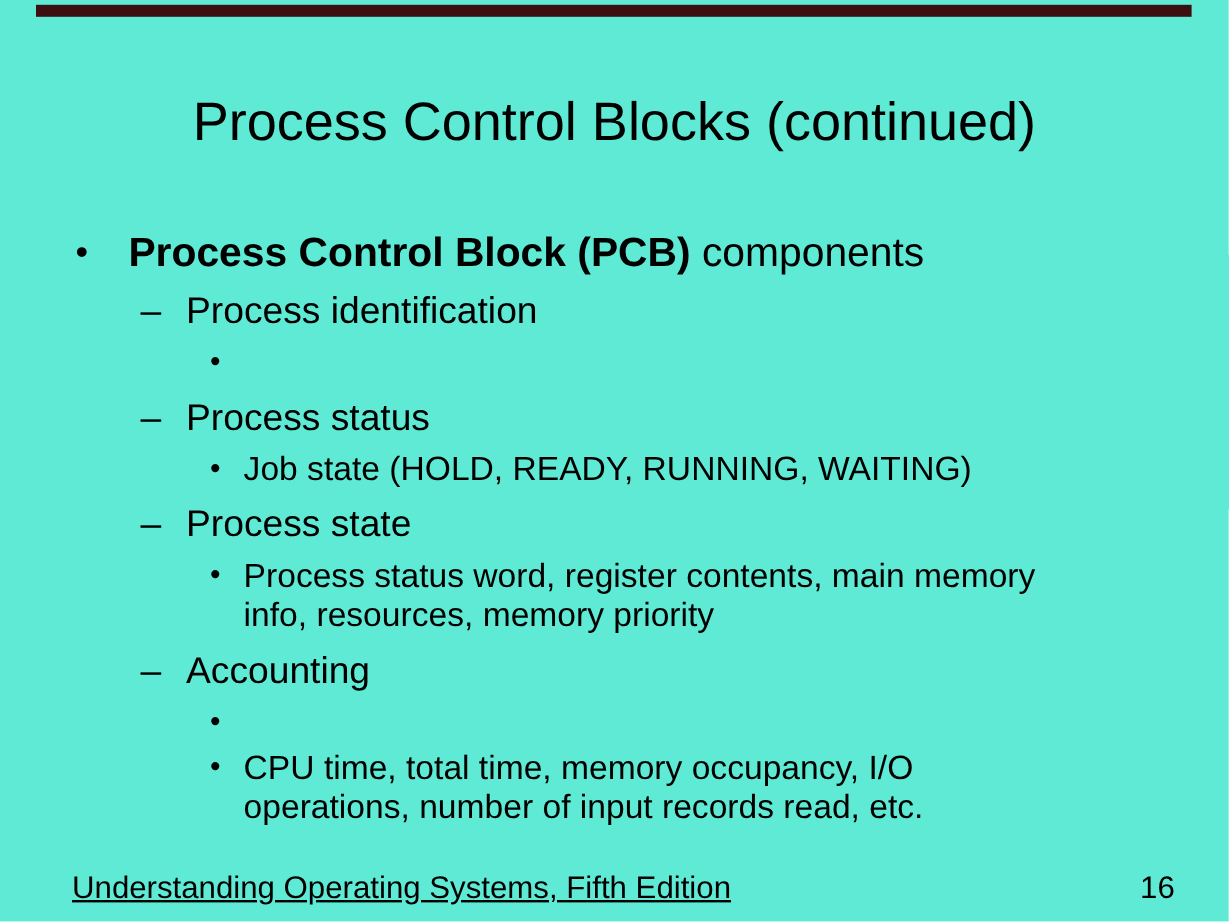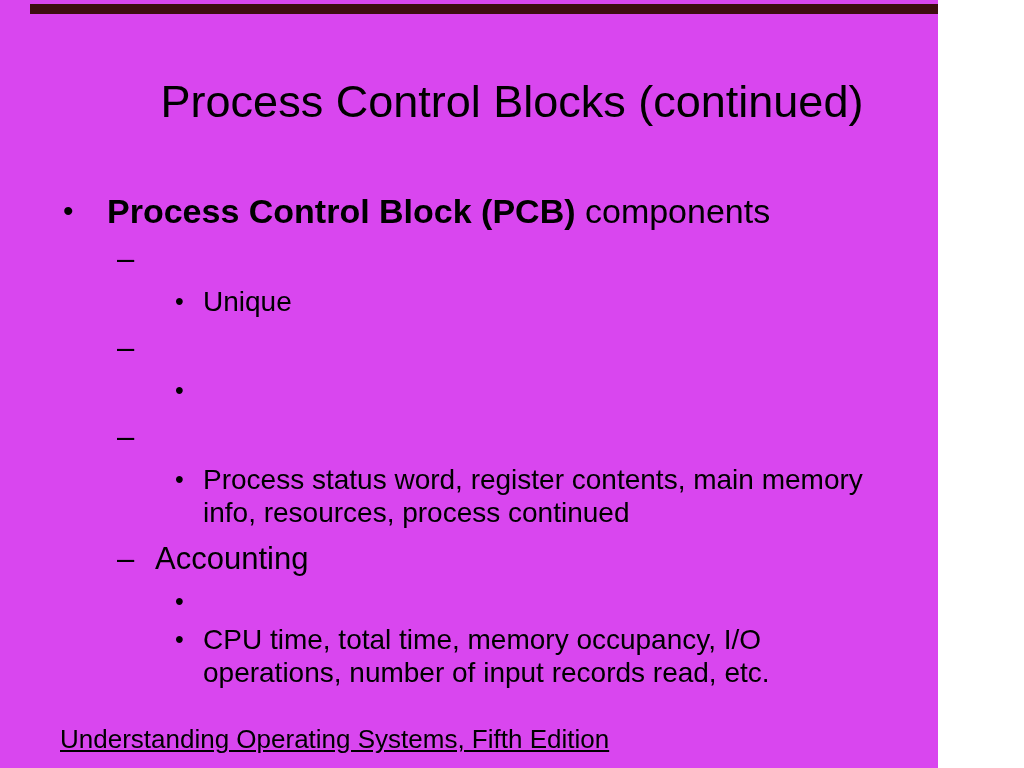--- a/index.html
+++ b/index.html
@@ -2,23 +2,23 @@
 <html><head>
 <meta charset="utf-8">
 <style>
   html, body {
     margin: 0;
     padding: 0;
     background: #ffffff;
   }
   #slide {
     position: relative;
-    width: 938px;
+    width: 1024px;
     height: 768px;
-    background: #d946ef;
+    background: #5eead4;
     overflow: hidden;
     font-family: "Liberation Sans", "DejaVu Sans", sans-serif;
     color: #000000;
   }
   #top-bar {
     position: absolute;
     left: 30px;
     top: 4px;
     width: 963px;
     height: 10px;
@@ -111,38 +111,41 @@
 
   <div id="slide-title">Process Control Blocks (continued)</div>
 
   <div id="bullet-list">
       <div class="li level-1">
         <span class="marker">•</span>
         <span class="text"><span class="bold">Process Control Block (PCB)</span> components</span>
       </div>
       <div class="li level-2">
         <span class="marker">–</span>
-      </div>
-      <div class="li level-3">
-        <span class="marker">•</span>
-        <span class="text">Unique</span>
-      </div>
-      <div class="li level-2">
-        <span class="marker">–</span>
+        <span class="text">Process identification</span>
       </div>
       <div class="li level-3">
         <span class="marker">•</span>
       </div>
       <div class="li level-2">
         <span class="marker">–</span>
+        <span class="text">Process status</span>
+      </div>
+      <div class="li level-3">
+        <span class="marker">•</span>
+        <span class="text">Job state (HOLD, READY, RUNNING, WAITING)</span>
+      </div>
+      <div class="li level-2">
+        <span class="marker">–</span>
+        <span class="text">Process state</span>
       </div>
       <div class="li level-3">
         <span class="marker">•</span>
         <span class="text">Process status word, register contents, main memory
-info, resources, process continued</span>
+info, resources, memory priority</span>
       </div>
       <div class="li level-2">
         <span class="marker">–</span>
         <span class="text">Accounting</span>
       </div>
       <div class="li level-3">
         <span class="marker">•</span>
       </div>
       <div class="li level-3">
         <span class="marker">•</span>

